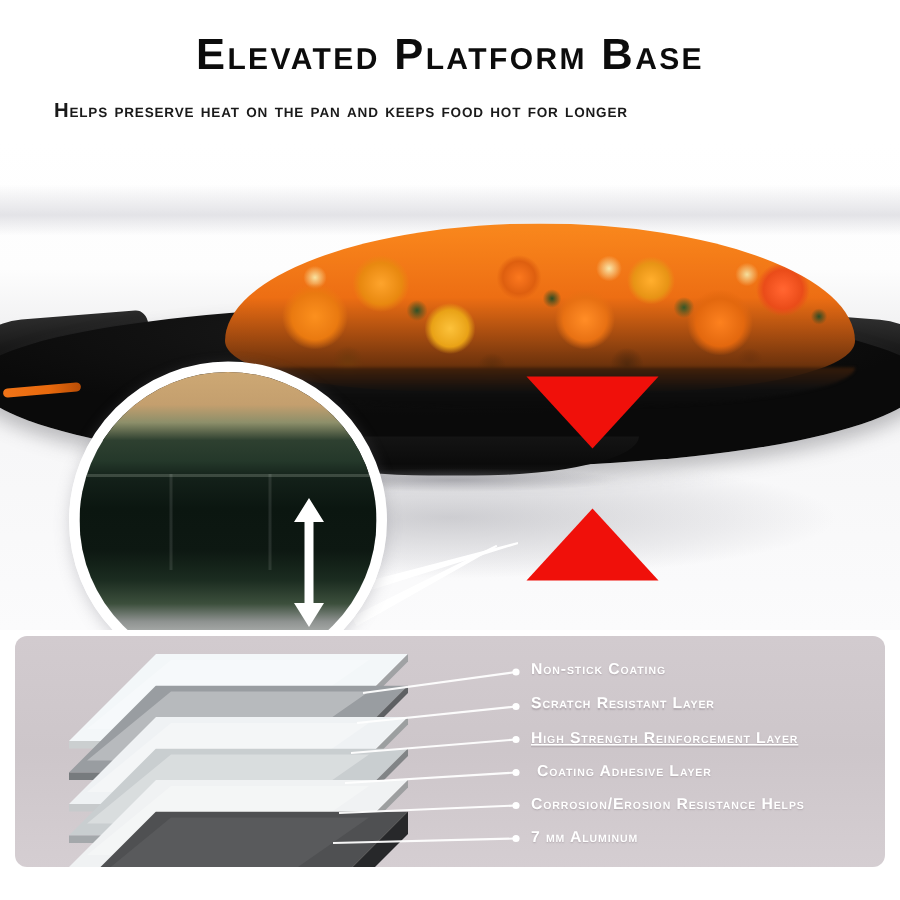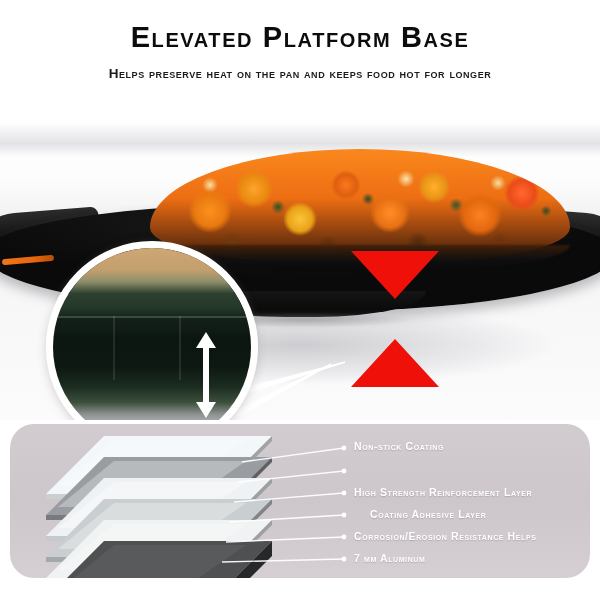--- a/index.html
+++ b/index.html
@@ -13,24 +13,24 @@
   #header { position:absolute; left:0; top:0; width:600px; height:95px; background:#ffffff; }
   #title {
     position:absolute; left:0; top:21px; width:600px;
     text-align:center;
     font-size:29px; font-weight:bold; color:#0c0c0c;
     font-variant:small-caps; letter-spacing:1.6px;
     white-space:nowrap;
   }
   #subtitle {
     position:absolute; left:0; top:66px; width:600px;
-    text-align:center;
     font-size:13.5px; font-weight:bold; color:#1a1a1a;
     font-variant:small-caps; letter-spacing:0.55px;
     white-space:nowrap;
+    padding-left:36px;
   }
 
   
   #photo {
     position:absolute; left:0; top:95px; width:600px; height:325px;
     overflow:hidden;
     background:
       linear-gradient(180deg,#ffffff 0%,#fdfdfd 26%,#f3f3f4 36%,#ededef 44%,#f7f7f8 62%,#fbfbfc 100%);
   }
   
@@ -161,21 +161,21 @@
   #seam-v1 { left:60px; top:68px; width:2px; height:64px; }
   #seam-v2 { left:126px; top:68px; width:2px; height:64px; }
   #mag-arrow {
     position:absolute; left:142px; top:84px; width:22px; height:86px;
   }
 
   
   #layer-panel {
     position:absolute; left:10px; top:424px; width:580px; height:154px;
     background:linear-gradient(180deg,#d2cbcf 0%,#cdc6ca 50%,#d5ced2 100%);
-    border-radius:24px;
+    border-radius:8px;
     overflow:hidden;
   }
   #stack { position:absolute; left:36px; top:12px; width:230px; height:136px; }
   .plate { position:absolute; }
 
   #leaders { position:absolute; left:0; top:0; width:580px; height:154px; }
 
   .lbl {
     position:absolute;
     font-size:10.5px; font-weight:bold; color:#ffffff;
@@ -277,17 +277,18 @@
       <circle cx="334" cy="69" r="2.4" fill="#ffffff"></circle>
       <line x1="220" y1="98" x2="334" y2="91" stroke="#ffffff" stroke-width="1.4" opacity="0.95"></line>
       <circle cx="334" cy="91" r="2.4" fill="#ffffff"></circle>
       <line x1="216" y1="118" x2="334" y2="113" stroke="#ffffff" stroke-width="1.4" opacity="0.95"></line>
       <circle cx="334" cy="113" r="2.4" fill="#ffffff"></circle>
       <line x1="212" y1="138" x2="334" y2="135" stroke="#ffffff" stroke-width="1.4" opacity="0.95"></line>
       <circle cx="334" cy="135" r="2.4" fill="#ffffff"></circle>
     </svg>
 
   <div class="lbl" style="left:344px; top:16px;">Non-stick Coating</div>
-  <div class="lbl" style="left:344px; top:62px;">High Strength Reinforcement Layer</div>
-  <div class="lbl" style="left:360px; top:84px;">Coating Adhesive Layer</div>
+  <div class="lbl" style="left:344px; top:39px;">Scratch Resistant Layer</div>
+  <div class="lbl" style="left:344px; top:62px;text-decoration:underline;">High Strength Reinforcement Layer</div>
+  <div class="lbl" style="left:348px; top:84px;">Coating Adhesive Layer</div>
   <div class="lbl" style="left:344px; top:106px;">Corrosion/Erosion Resistance Helps</div>
   <div class="lbl" style="left:344px; top:128px;">7 mm Aluminum</div>
 </div>
 
 </body></html>

